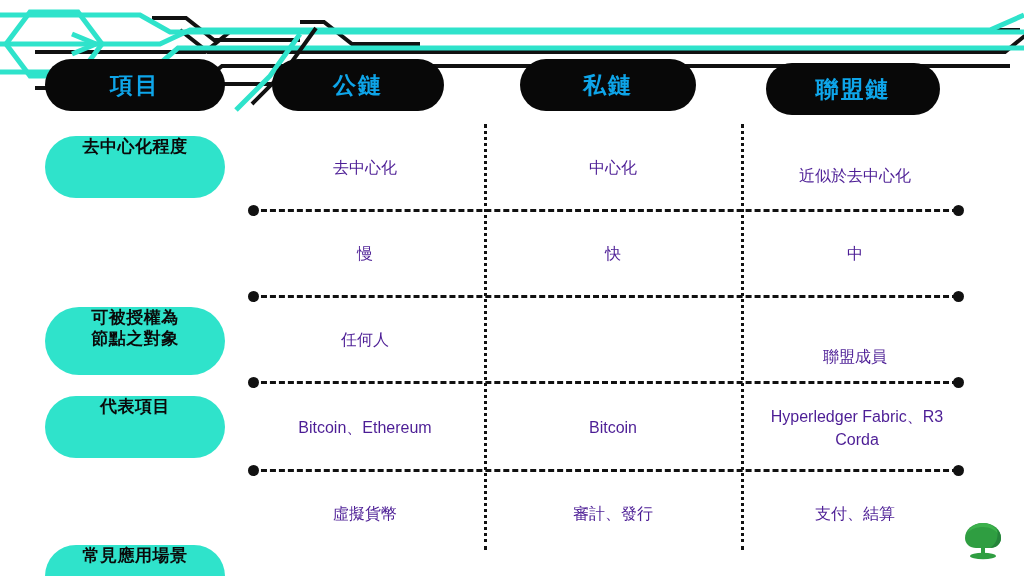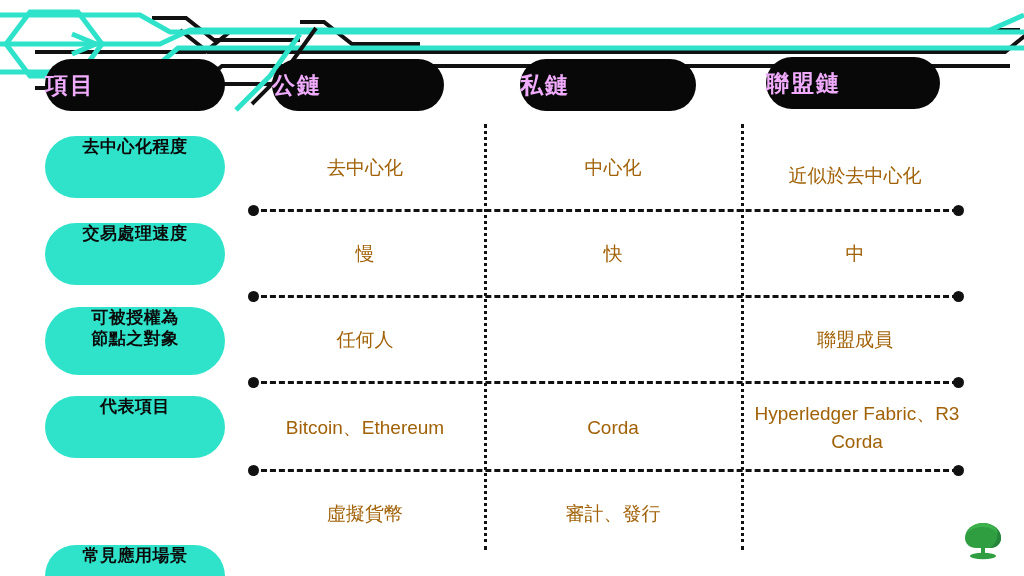--- a/index.html
+++ b/index.html
@@ -24,22 +24,22 @@
     pointer-events: none;
   }
 
   
   .hdr-pill {
     position: absolute;
     background: #080808;
     border-radius: 999px;
     display: flex;
     align-items: center;
-    justify-content: flex-start;
-    color: #f0abfc;
+    justify-content: center;
+    color: #0ea5e9;
     font-size: 23px;
     font-weight: 700;
     letter-spacing: 2px;
     height: 52px;
   }
 
   
   .row-pill {
     position: absolute;
     left: 45px;
@@ -57,22 +57,22 @@
     letter-spacing: 0.5px;
   }
 
   
   .cell {
     position: absolute;
     display: flex;
     align-items: center;
     justify-content: center;
     text-align: center;
-    color: #a16207;
-    font-size: 19px;
+    color: #4c1d95;
+    font-size: 16px;
     line-height: 1.45;
     font-weight: 400;
   }
 
   
   .vsep {
     position: absolute;
     width: 0;
     border-left: 3px dotted #111111;
   }
@@ -124,29 +124,26 @@
 
   <div class="hdr-pill" style="left:45px; top:59px; width:180px;">
     <span>項目</span>
   </div>
   <div class="hdr-pill" style="left:272px; top:59px; width:172px;">
     <span>公鏈</span>
   </div>
   <div class="hdr-pill" style="left:520px; top:59px; width:176px;">
     <span>私鏈</span>
   </div>
-  <div class="hdr-pill" style="left:766px; top:57px; width:174px;">
+  <div class="hdr-pill" style="left:766px; top:63px; width:174px;">
     <span>聯盟鏈</span>
   </div>
 
   <div class="row-pill" style="top:136px; height:62px;">
     <span>去中心化程度</span>
-  </div>
-  <div class="row-pill" style="top:223px; height:62px;">
-    <span>交易處理速度</span>
   </div>
   <div class="row-pill" style="top:307px; height:68px;">
     <span>
       <span>可被授權為</span><br>
       <span>節點之對象</span>
     </span>
   </div>
   <div class="row-pill" style="top:396px; height:62px;">
     <span>代表項目</span>
   </div>
@@ -170,39 +167,42 @@
   <div class="cell" style="left:492px; top:226px; width:242px; height:56px;">
     <span>快</span>
   </div>
   <div class="cell" style="left:748px; top:226px; width:214px; height:56px;">
     <span>中</span>
   </div>
 
   <div class="cell" style="left:250px; top:312px; width:230px; height:56px;">
     <span>任何人</span>
   </div>
-  <div class="cell" style="left:748px; top:312px; width:214px; height:56px;">
+  <div class="cell" style="left:748px; top:312px; width:214px; height:56px;align-items:flex-end;">
     <span>聯盟成員</span>
   </div>
 
   <div class="cell" style="left:246px; top:398px; width:238px; height:60px;">
     <span>Bitcoin、Ethereum</span>
   </div>
   <div class="cell" style="left:492px; top:398px; width:242px; height:60px;">
-    <span>Corda</span>
+    <span>Bitcoin</span>
   </div>
   <div class="cell" style="left:748px; top:398px; width:218px; height:60px;">
     <span>Hyperledger Fabric、R3 Corda</span>
   </div>
 
   <div class="cell" style="left:250px; top:486px; width:230px; height:56px;">
     <span>虛擬貨幣</span>
   </div>
   <div class="cell" style="left:492px; top:486px; width:242px; height:56px;">
     <span>審計、發行</span>
+  </div>
+  <div class="cell" style="left:748px; top:486px; width:214px; height:56px;">
+    <span>支付、結算</span>
   </div>
 
   <div class="vsep" style="left:484px; top:124px; height:426px;"></div>
   <div class="vsep" style="left:741px; top:124px; height:426px;"></div>
 
   <div class="hsep" style="left:252px; top:209px; width:706px;"></div>
   <div class="hdot" style="left:248px; top:205px;"></div>
   <div class="hdot" style="left:953px; top:205px;"></div>
 
   <div class="hsep" style="left:252px; top:295px; width:706px;"></div>

